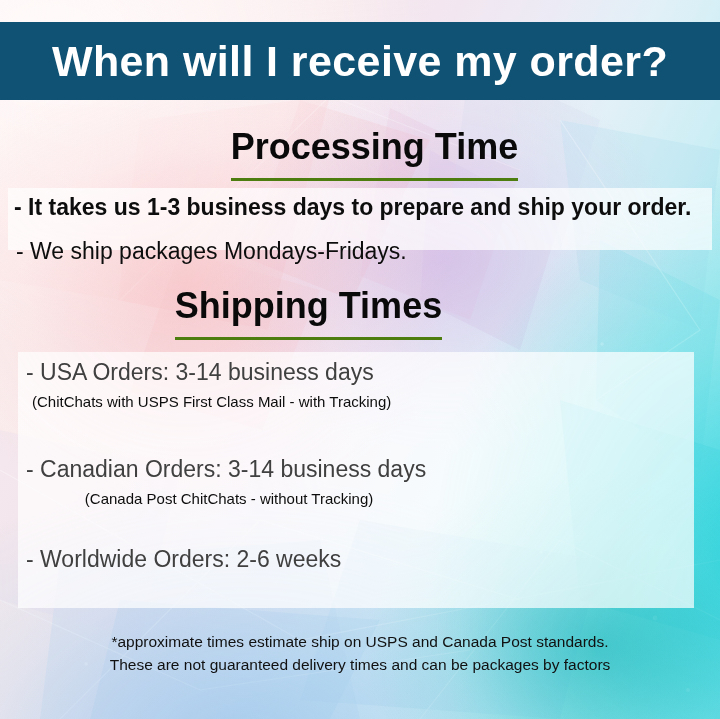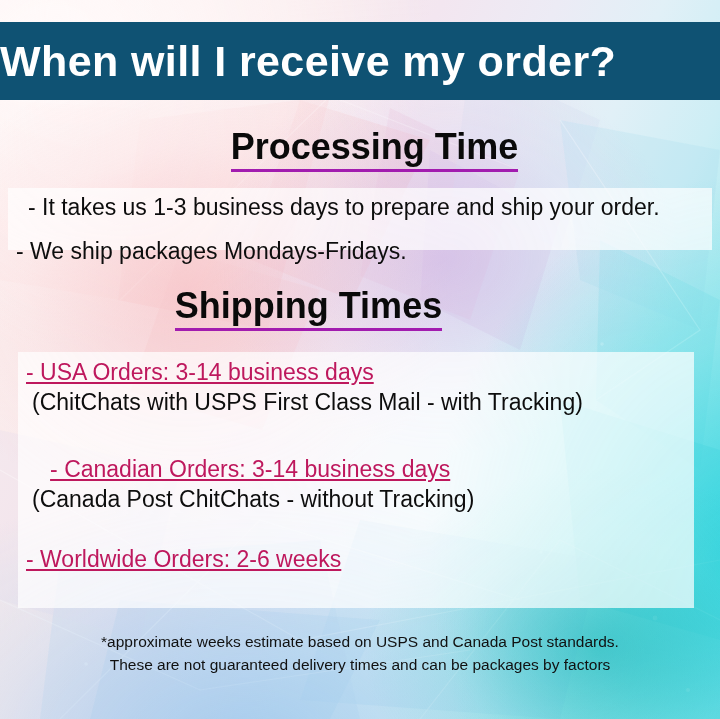--- a/index.html
+++ b/index.html
@@ -73,20 +73,21 @@
   
   .banner {
     position: absolute;
     left: 0;
     top: 22px;
     width: 720px;
     height: 78px;
     background: #0f5273;
     display: flex;
     align-items: center;
+    justify-content: center;
   }
   .banner-title {
     color: #ffffff;
     font-size: 43px;
     font-weight: 700;
     letter-spacing: 0.4px;
     line-height: 1;
     white-space: nowrap;
     font-family: "Liberation Sans", sans-serif;
   }
@@ -102,22 +103,22 @@
 
   .section-heading {
     text-align: center;
     color: #0a0a0a;
     font-weight: 700;
     font-size: 36px;
     line-height: 1.12;
     letter-spacing: 0px;
   }
   .section-heading span {
-    border-bottom: 3px solid #a21caf;
-    padding-bottom: 2px;
+    border-bottom: 3px solid #4d7c0f;
+    padding-bottom: 11px;
     margin-left: 29px;
   }
 
   .heading-processing {
     position: absolute;
     left: 0; top: 27px; width: 720px;
   }
   .heading-shipping {
     position: absolute;
     left: 0; top: 186px; width: 588px;
@@ -143,26 +144,26 @@
 
   .body-line {
     position: absolute;
     color: #0d0d0d;
     font-size: 23px;
     line-height: 30px;
     white-space: nowrap;
     font-weight: 400;
   }
 
-  .p-line-1 { left: 28px; top: 92px; }
+  .p-line-1 { left: 14px; top: 92px; font-weight: bold; }
   .p-line-2 { left: 16px; top: 136px; }
 
   .ship-block { position: absolute; left: 26px; }
-  .ship-block .ship-main { display: block; font-size: 23px; line-height: 30px; color: #be185d; white-space: nowrap; text-decoration: underline; }
-  .ship-block .ship-sub  { display: block; font-size: 23px; line-height: 30px; color: #0d0d0d; white-space: nowrap; padding-left: 6px; }
+  .ship-block .ship-main { display: block; font-size: 23px; line-height: 30px; color: #404040; white-space: nowrap; }
+  .ship-block .ship-sub  { display: block; font-size: 15px; line-height: 30px; color: #0d0d0d; white-space: nowrap; padding-left: 6px; }
 
   .ship-usa   { top: 257px; }
   .ship-can   { top: 354px; text-align: center; }
   .ship-world { top: 444px; }
 
   .footnote {
     position: absolute;
     left: 0;
     top: 530px;
     width: 720px;
@@ -253,18 +254,18 @@
     <div class="ship-block ship-can">
       <span class="ship-main">- Canadian Orders: 3-14 business days</span>
       <span class="ship-sub">(Canada Post ChitChats - without Tracking)</span>
     </div>
 
     <div class="ship-block ship-world">
       <span class="ship-main">- Worldwide Orders: 2-6 weeks</span>
     </div>
 
     <div class="footnote">
-      <div>*approximate weeks estimate based on USPS and Canada Post standards.</div>
+      <div>*approximate times estimate ship on USPS and Canada Post standards.</div>
       <div>These are not guaranteed delivery times and can be packages by factors</div>
     </div>
 
   </div>
 </div>
 
 </body></html>

